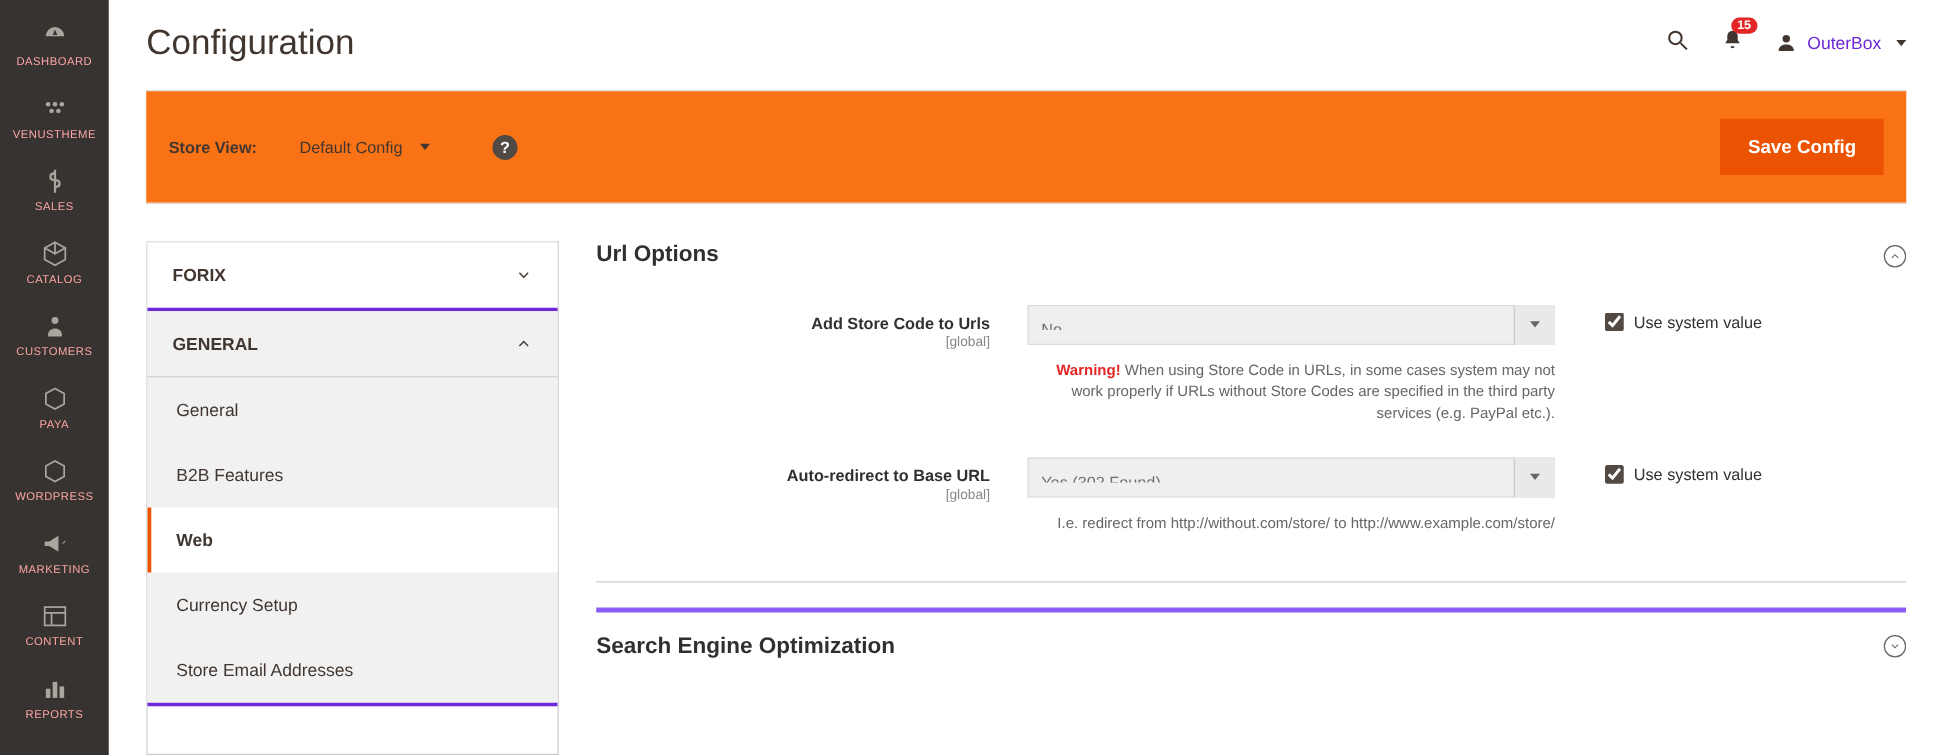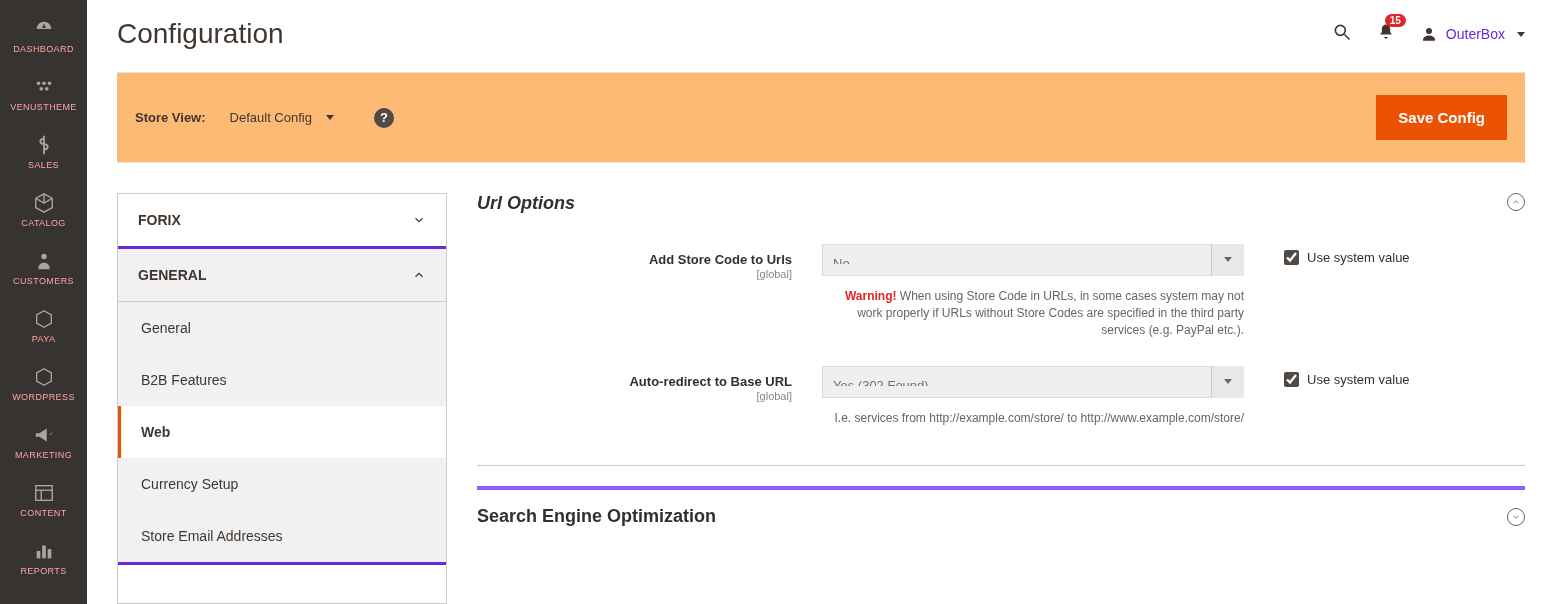--- a/index.html
+++ b/index.html
@@ -20,42 +20,42 @@
 .page-title { font-size: 28px; color: #41362f; font-weight: 400; flex: 1; }
 .header-actions { display: flex; align-items: center; gap: 24px; }
 .header-actions .act { cursor: pointer; position: relative; }
 .header-actions svg { width: 20px; height: 20px; fill: #41362f; }
 .badge { position: absolute; top: -8px; right: -10px; background: #e22626; color: #fff; font-size: 10px; border-radius: 9px; padding: 1px 5px; font-weight: 600; text-align: right; }
 .user { display: flex; align-items: center; gap: 8px; cursor: pointer; color: #6d28d9; font-size: 14px; }
 .user svg { width: 18px; height: 18px; fill: #41362f; }
 .caret-down { display: inline-block; width: 0; height: 0; border-left: 4px solid transparent; border-right: 4px solid transparent; border-top: 5px solid #41362f; margin-left: 4px; }
 
 
-.storebar { margin: 22px 30px 0 30px; background: #fdba74; border: 1px solid #e3e3e3; border-left: none; border-right: none; display: flex; align-items: center; padding: 22px 18px; }
+.storebar { margin: 22px 30px 0 30px; background: #f97316; border: 1px solid #e3e3e3; border-left: none; border-right: none; display: flex; align-items: center; padding: 22px 18px; gap: 10px; }
 .storebar .lbl { font-size: 13px; font-weight: 600; color: #41362f; margin-right: 24px; }
 .storebar .sel { display: flex; align-items: center; gap: 10px; cursor: pointer; font-size: 13px; color: #41362f; }
 .storebar .help { width: 20px; height: 20px; border-radius: 50%; background: #514943; color: #fff; display: flex; align-items: center; justify-content: center; font-size: 13px; font-weight: 700; margin-left: 40px; cursor: pointer; }
 .storebar .spacer { flex: 1; }
 .save-btn { background: #eb5202; color: #fff; border: none; padding: 14px 22px; font-size: 15px; font-weight: 600; cursor: pointer; }
 
 
 .body { display: flex; margin: 30px 30px 0 30px; flex: 1; overflow: hidden; }
 .config-nav { width: 330px; border: 1px solid #ccc; flex-shrink: 0; }
 .cn-group { border-bottom: 3px solid #6d28d9; }
 .cn-head { display: flex; align-items: center; justify-content: space-between; padding: 18px 20px; font-size: 14px; font-weight: 700; color: #41362f; cursor: pointer; background: #fff; }
 .cn-head.expanded { background: #f1f1f1; border-bottom: 1px solid #ccc; }
 .chev { width: 14px; height: 14px; }
 .chev svg { width: 14px; height: 14px; stroke: #41362f; stroke-width: 2; fill: none; }
 .cn-items { background: #f1f1f1; }
 .cn-item { padding: 18px 20px; font-size: 14px; color: #41362f; cursor: pointer; border-left: 3px solid transparent; }
 .cn-item.active { background: #fff; border-left: 3px solid #eb5202; font-weight: 600; }
 
 
 .content { flex: 1; padding-left: 30px; overflow-y: auto; }
-.section-head { display: flex; align-items: flex-start; justify-content: space-between; padding: 0 0 10px 0; cursor: pointer; font-style: italic; }
+.section-head { display: flex; align-items: flex-end; justify-content: space-between; padding: 0 0 10px 0; cursor: pointer; }
 .section-head h2 { font-size: 18px; color: #303030; font-weight: 600; }
 .collapse-icon { width: 18px; height: 18px; border: 1.5px solid #666; border-radius: 50%; display: flex; align-items: center; justify-content: center; }
 .collapse-icon svg { width: 10px; height: 10px; stroke: #666; stroke-width: 2; fill: none; }
 
 .fieldset { padding: 20px 0 30px 0; border-bottom: 1px solid #ccc; margin-bottom: 20px; }
 .field-row { display: flex; align-items: flex-start; margin-bottom: 8px; }
 .field-label { width: 345px; text-align: right; padding-right: 30px; padding-top: 6px; }
 .field-label .fl-main { font-size: 13px; font-weight: 600; color: #303030; }
 .field-label .fl-scope { font-size: 11px; color: #888; display: block; }
 .field-control { width: 422px; }
@@ -275,21 +275,21 @@
           <div class="field-label">
             <span class="fl-main">Auto-redirect to Base URL</span>
             <span class="fl-scope">[global]</span>
           </div>
           <div class="field-control">
             <div class="select-wrap">
               <select disabled=""><option>Yes (302 Found)</option></select>
               <span class="tri"></span>
             </div>
             <div class="field-note">
-              <span>I.e. services from http://example.com/store/ to http://www.example.com/store/</span>
+              <span>I.e. redirect from http://without.com/store/ to http://www.example.com/store/</span>
             </div>
           </div>
           <div class="field-extra">
             <input type="checkbox" checked="" style="">
             <label>Use system value</label>
           </div>
         </div>
 
       </div>
 

